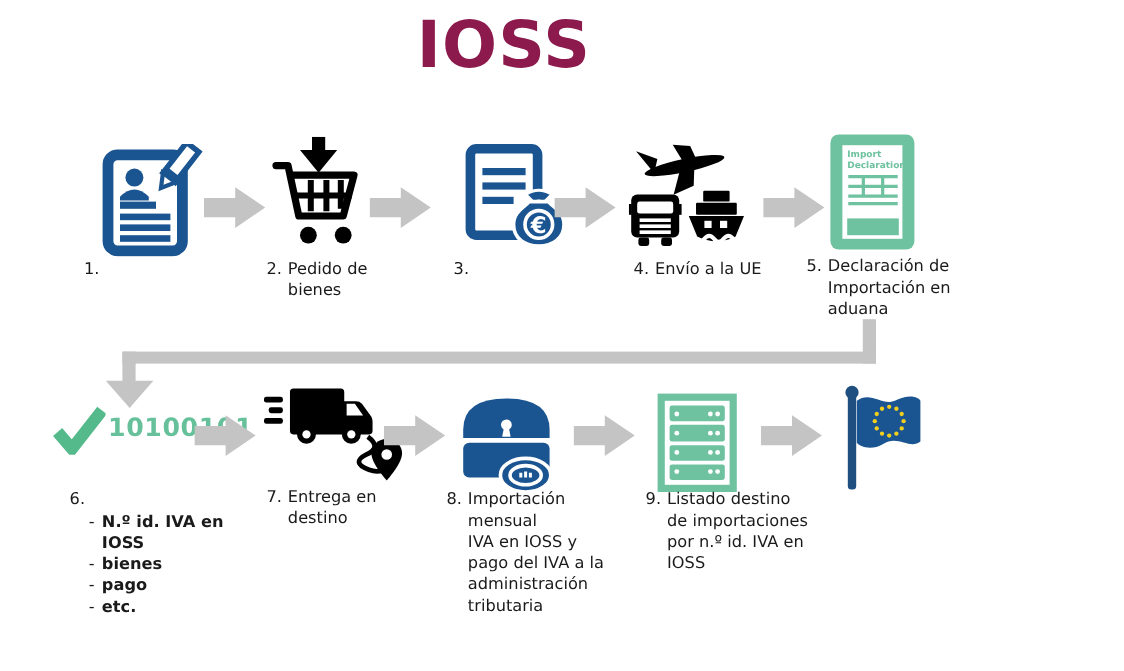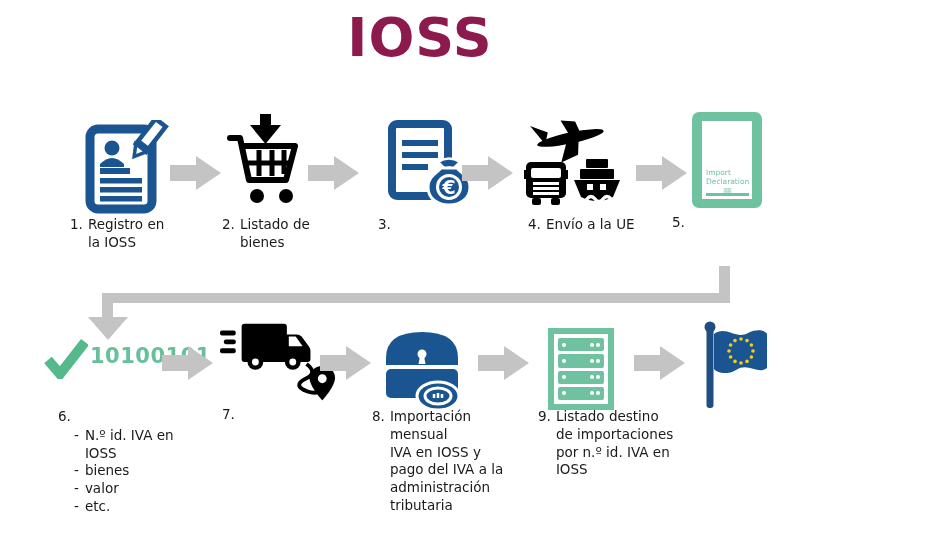--- a/index.html
+++ b/index.html
@@ -14,29 +14,29 @@
     font-size:54px;font-weight:800;color:#8C1A4D;letter-spacing:1px;
   }
   
   .caption{position:absolute;display:flex;gap:5px;font-size:13.5px;line-height:1.32;}
   .caption .num{flex:0 0 auto;}
   .cap-label{white-space:pre-line;}
   .caption.col{flex-direction:column;gap:0;}
   .cap-head{display:flex;gap:5px;}
   .subs{margin-left:16px;margin-top:1px;display:flex;flex-direction:column;}
   .sub{display:flex;gap:6px;}
-  .sub-text{white-space:pre-line;}
+  .sub-text{white-space:pre-line;font-weight:bold;}
   
   .seg{position:absolute;background:#C4C4C4;}
   
   .impdecl{position:absolute;width:70px;height:96px;background:#6FC2A0;border-radius:7px;
     display:flex;align-items:center;justify-content:center;}
   .impdecl-inner{width:50px;height:78px;background:#fff;box-sizing:border-box;
     padding:4px 3px 3px 4px;display:flex;flex-direction:column;}
-  .impdecl-label{color:#6FC2A0;font-size:7.5px;font-weight:400;line-height:1.15;white-space:pre-line;margin-top:44px;}
+  .impdecl-label{color:#6FC2A0;font-size:7.5px;font-weight:700;line-height:1.15;white-space:pre-line;}
   .impdecl-bar{margin-top:auto;height:14px;background:#6FC2A0;}
   
   .server{position:absolute;width:66px;height:82px;border:6px solid #6FC2A0;background:#fff;
     box-sizing:border-box;display:flex;flex-direction:column;gap:3px;padding:4px;}
   .server-row{flex:1;background:#6FC2A0;border-radius:2px;display:flex;align-items:center;
     justify-content:space-between;padding:0 4px;}
   .dot{width:4px;height:4px;border-radius:50%;background:#fff;display:inline-block;}
   .dot-group{display:flex;gap:2px;}
   
   .check-binary{position:absolute;display:flex;align-items:flex-start;gap:2px;}
@@ -132,37 +132,38 @@
 Declaration</div>
     <svg width="43" height="28" viewBox="0 0 48 30" style="margin-top:2px">
       <path d="M1,3 h46 M1,12 h46 M1,21 h46 M1,28 h46 M15,3 v18 M33,3 v18" stroke="#6FC2A0" stroke-width="3" fill="none"></path>
     </svg>
     <div class="impdecl-bar"></div>
   </div>
 </div>
 
 <div class="caption" style="left:70px;top:216px">
   <span class="num">1.</span>
-  <span class="cap-label">Registro en
-la IOSS</span>
 </div>
 <div class="caption" style="left:222px;top:216px">
   <span class="num">2.</span>
-  <span class="cap-label">Listado de
+  <span class="cap-label">Pedido de
 bienes</span>
 </div>
 <div class="caption" style="left:378px;top:216px">
   <span class="num">3.</span>
 </div>
 <div class="caption" style="left:528px;top:216px">
   <span class="num">4.</span>
   <span class="cap-label">Envío a la UE</span>
 </div>
 <div class="caption" style="left:672px;top:214px">
   <span class="num">5.</span>
+  <span class="cap-label">Declaración de
+Importación en
+aduana</span>
 </div>
 
 <div class="seg" style="left:719px;top:266px;width:11px;height:37px"></div>
 <div class="seg" style="left:102px;top:293px;width:628px;height:10px"></div>
 <div class="seg" style="left:102px;top:293px;width:11px;height:25px"></div>
 <svg class="abs" style="left:88px;top:317px" width="40" height="23" viewBox="0 0 40 23">
   <polygon points="0,0 40,0 20,23" fill="#C4C4C4"></polygon>
 </svg>
 
 <div class="check-binary" style="left:44px;top:337px">
@@ -275,31 +276,33 @@
       <span class="dash">-</span>
       <span class="sub-text">N.º id. IVA en
 IOSS</span>
     </div>
     <div class="sub">
       <span class="dash">-</span>
       <span class="sub-text">bienes</span>
     </div>
     <div class="sub">
       <span class="dash">-</span>
-      <span class="sub-text">valor</span>
+      <span class="sub-text">pago</span>
     </div>
     <div class="sub">
       <span class="dash">-</span>
       <span class="sub-text">etc.</span>
     </div>
   </div>
 </div>
 
 <div class="caption" style="left:222px;top:406px">
   <span class="num">7.</span>
+  <span class="cap-label">Entrega en
+destino</span>
 </div>
 
 <div class="caption" style="left:372px;top:408px">
   <span class="num">8.</span>
   <span class="cap-label">Importación
 mensual
 IVA en IOSS y
 pago del IVA a la
 administración
 tributaria</span>

